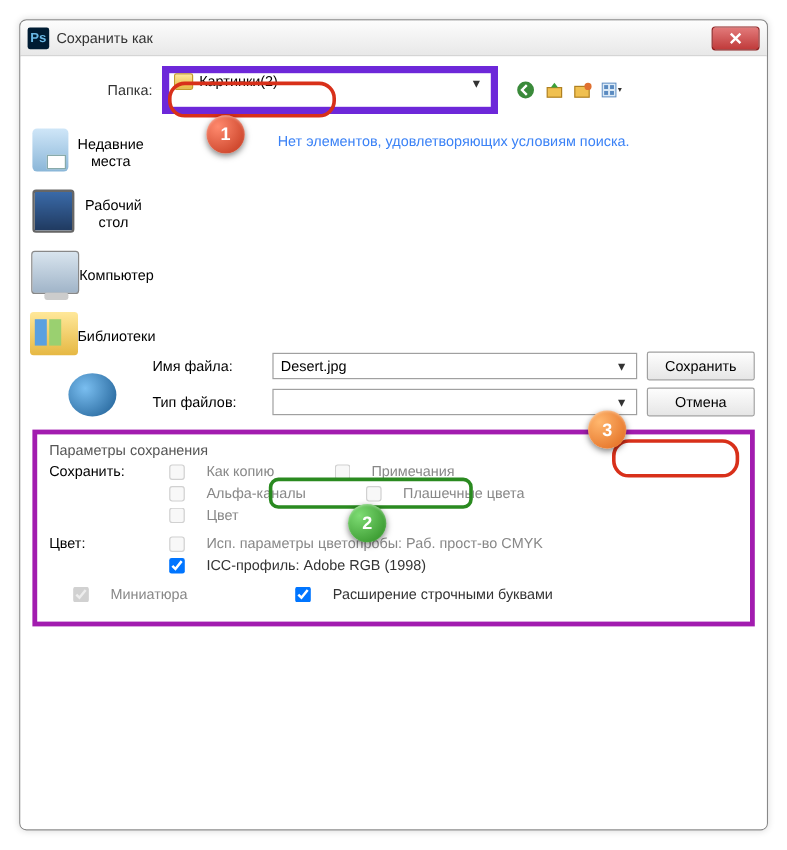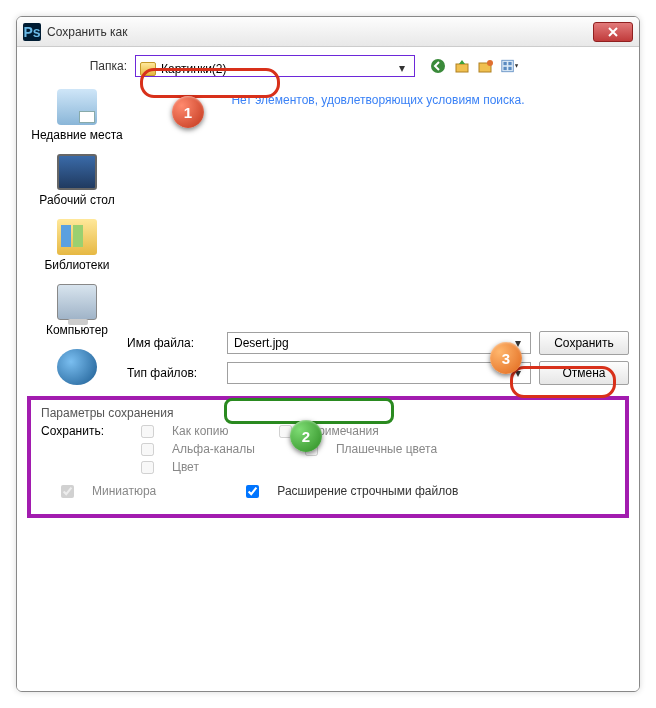--- a/index.html
+++ b/index.html
@@ -1,32 +1,32 @@
 <!DOCTYPE html>
 <html><head>
 <meta charset="utf-8">
 <style>
 * { box-sizing: border-box; font-family: "Segoe UI", Tahoma, sans-serif; font-size: 12px; }
 body { margin: 0; background: #fff; width: 656px; height: 708px; position: relative; }
 .outer { position: absolute; left: 16px; top: 16px; width: 624px; height: 676px; border: 1px solid #888; border-radius: 6px; overflow: hidden; box-shadow: 0 0 6px rgba(0,0,0,0.15); }
 .titlebar { height: 30px; background: linear-gradient(#fdfdfd, #e8e8e8); display: flex; align-items: center; padding: 0 6px; border-bottom: 1px solid #ccc; }
-.ps-icon { width: 18px; height: 18px; background: #001c33; color: #6ab9e6; font-weight: bold; font-size: 14px; display: flex; align-items: center; justify-content: center; border-radius: 2px; margin-right: 6px; }
+.ps-icon { width: 18px; height: 18px; background: #001c33; color: #6ab9e6; font-weight: bold; font-size: 11px; display: flex; align-items: center; justify-content: center; border-radius: 2px; margin-right: 6px; }
 .title { flex: 1; color: #333; }
 .close-btn { width: 40px; height: 20px; background: linear-gradient(#e27a7a, #c03b3b); border: 1px solid #902020; border-radius: 3px; display: flex; align-items: center; justify-content: center; color: #fff; font-weight: bold; cursor: pointer; }
 .body { padding: 8px 10px; background: #fff; height: calc(100% - 30px); }
 .row { display: flex; align-items: center; margin-bottom: 6px; }
 .lbl { width: 108px; text-align: right; padding-right: 8px; color: #333; }
-.folder-combo { flex: 0 0 280px; height: 22px; border: 1px solid #6d28d9; background: #fff; display: flex; align-items: flex-end; padding: 0 4px; position: relative; }
+.folder-combo { flex: 0 0 280px; height: 40px; border: 6px solid #6d28d9; background: #fff; display: flex; align-items: flex-start; padding: 0 4px; position: relative; }
 .folder-ico { width: 16px; height: 14px; background: linear-gradient(#ffe89a, #e6b843); border: 1px solid #c49a2a; border-radius: 2px; margin-right: 5px; }
 .combo-drop { position: absolute; right: 4px; width: 16px; height: 16px; display: flex; align-items: center; justify-content: center; color: #333; cursor: pointer; }
 .tool-icons { display: flex; gap: 6px; margin-left: 14px; align-items: center; }
 .tico { width: 18px; height: 18px; display: flex; align-items: center; justify-content: center; }
 .content { display: flex; margin-top: 4px; }
 .places { width: 100px; display: flex; flex-direction: column; align-items: center; gap: 12px; padding-top: 6px; }
-.place { display: flex; flex-direction: column; align-items: center; cursor: pointer; text-align: center; }
+.place { display: flex; align-items: center; cursor: pointer; text-align: center; }
 .place-icon { width: 40px; height: 36px; margin-bottom: 3px; }
 .filepane { flex: 1; border: none; padding: 6px 10px; color: #3b82f6; height: 270px; }
 .empty-msg { text-align: center; margin-top: 4px; }
 .input-row { display: flex; align-items: center; margin: 3px 0; }
 .input-row .lbl2 { width: 100px; text-align: left; }
 .txtcombo { flex: 1; height: 22px; border: 1px solid #a0a0a0; background: #fff; display: flex; align-items: center; padding: 0 6px; position: relative; margin-right: 8px; }
 .btn { width: 90px; height: 24px; border: 1px solid #a0a0a0; background: linear-gradient(#fdfdfd, #e6e6e6); border-radius: 2px; display: flex; align-items: center; justify-content: center; cursor: pointer; }
 .fieldset { border: 4px solid #a21caf; margin-top: 8px; padding: 6px 10px 10px; }
 .legend { color: #555; margin-bottom: 4px; }
 .opt-grid { display: flex; }
@@ -116,26 +116,26 @@
       <div class="places">
         <div class="place">
           <div class="place-icon i-recent"></div>
           <div>Недавние места</div>
         </div>
         <div class="place">
           <div class="place-icon i-desktop"></div>
           <div>Рабочий стол</div>
         </div>
         <div class="place">
+          <div class="place-icon i-comp"></div>
+          <div>Компьютер</div>
+        </div>
+        <div class="place">
           <div class="place-icon i-lib"></div>
           <div>Библиотеки</div>
-        </div>
-        <div class="place">
-          <div class="place-icon i-comp"></div>
-          <div>Компьютер</div>
         </div>
         <div class="place">
           <div class="place-icon i-net"></div>
         </div>
       </div>
 
       <div style="flex:1; display:flex; flex-direction:column;">
         <div class="filepane">
           <div class="empty-msg">Нет элементов, удовлетворяющих условиям поиска.</div>
         </div>
@@ -182,30 +182,43 @@
                 <input type="checkbox" disabled="" style="">
                 <span>Плашечные цвета</span>
               </label>
           </div>
           <div class="chk-row">
             <label class="chk">
                 <input type="checkbox" disabled="" style="">
                 <span>Цвет</span>
               </label>
           </div>
+        </div>
+      </div>
+      <div class="opt-grid" style="margin-top:10px;">
+        <div class="opt-col1">Цвет:</div>
+        <div class="opt-rest">
+          <label class="chk">
+              <input type="checkbox" disabled="" style="">
+              <span>Исп. параметры цветопробы:  Раб. прост-во CMYK</span>
+            </label>
+          <label class="chk enabled">
+              <input type="checkbox" checked="" style="">
+              <span>ICC-профиль:  Adobe RGB (1998)</span>
+            </label>
         </div>
       </div>
       <div class="bottom-chk">
         <label class="chk">
             <input type="checkbox" checked="" disabled="" style="">
             <span>Миниатюра</span>
           </label>
         <label class="chk enabled">
             <input type="checkbox" checked="" style="">
-            <span>Расширение строчными файлов</span>
+            <span>Расширение строчными буквами</span>
           </label>
       </div>
     </div>
   </div>
 </div>
 
 <div class="highlight-red" style="left:140px; top:68px; width:140px; height:30px;"></div>
 <div class="callout c-red" style="left:172px; top:96px;">1</div>
 
 <div class="highlight-green" style="left:224px; top:398px; width:170px; height:26px;"></div>

